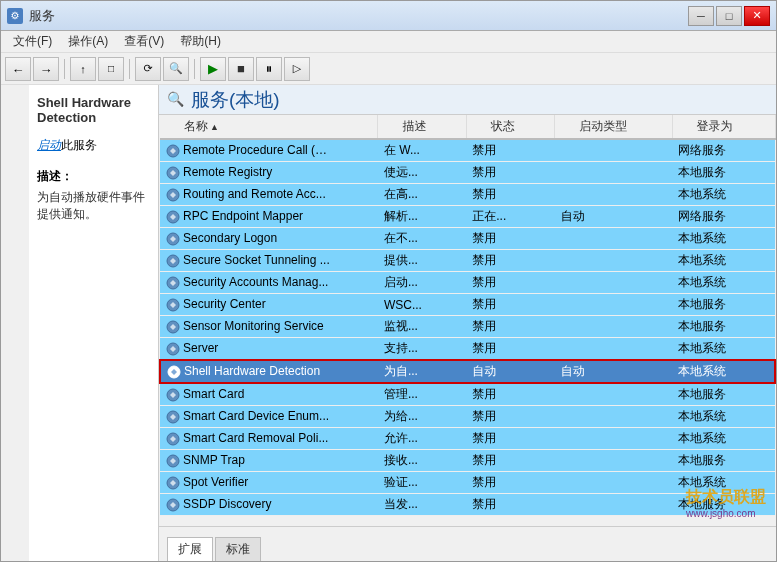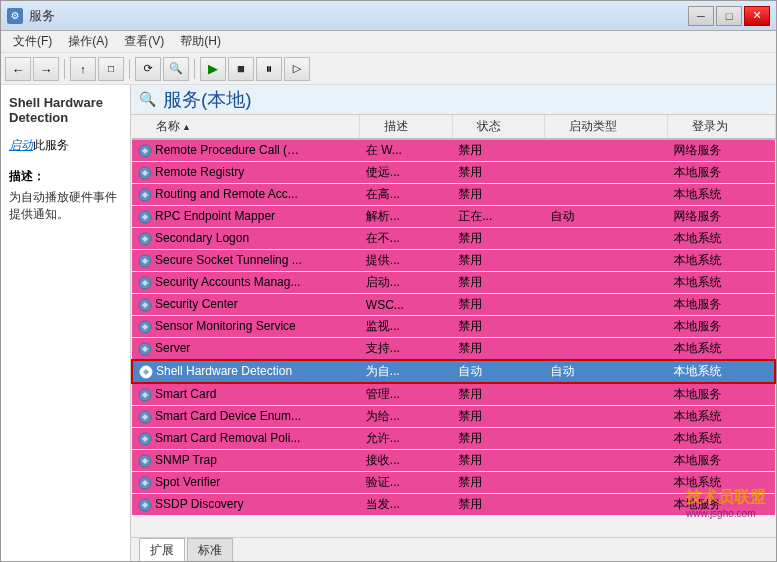--- a/index.html
+++ b/index.html
@@ -115,20 +115,21 @@
       height: 20px;
       background: #bbb;
       margin: 0 3px;
     }
 
     
     .main-area {
       display: flex;
       flex: 1;
       overflow: hidden;
+      margin-left: 28px;
     }
 
     
     .left-panel {
       width: 130px;
       background: white;
       border-right: 1px solid #ccc;
       padding: 10px 8px;
       display: flex;
       flex-direction: column;
@@ -212,21 +213,21 @@
       border-right: 1px solid #ddd;
       cursor: pointer;
       white-space: nowrap;
     }
     .sort-arrow {
       font-size: 9px;
       margin-left: 2px;
     }
     tbody tr {
       border-bottom: 1px solid #eee;
-      background: #ec4899;
+      background: #7dd3fc;
     }
     tbody tr.selected {
       background: #4a86c8;
       color: white;
     }
     tbody tr.selected td {
       color: white;
     }
     tbody td {
       padding: 2px 6px;
@@ -243,22 +244,23 @@
       vertical-align: middle;
     }
     .col-name { width: 180px; }
     .col-desc { width: 60px; }
     .col-status { width: 45px; }
     .col-startup { width: 80px; }
     .col-login { width: 70px; }
 
     
     .bottom-tabs {
-      height: 24px;
-      display: flex;
+      height: 35px;
+      display: flex;
+      align-items: flex-end;
       background: #f0f0f0;
       border-top: 1px solid #ccc;
       padding-left: 8px;
     }
     .tab {
       padding: 3px 10px;
       background: #e0e0e0;
       border: 1px solid #bbb;
       border-bottom: none;
       cursor: pointer;

